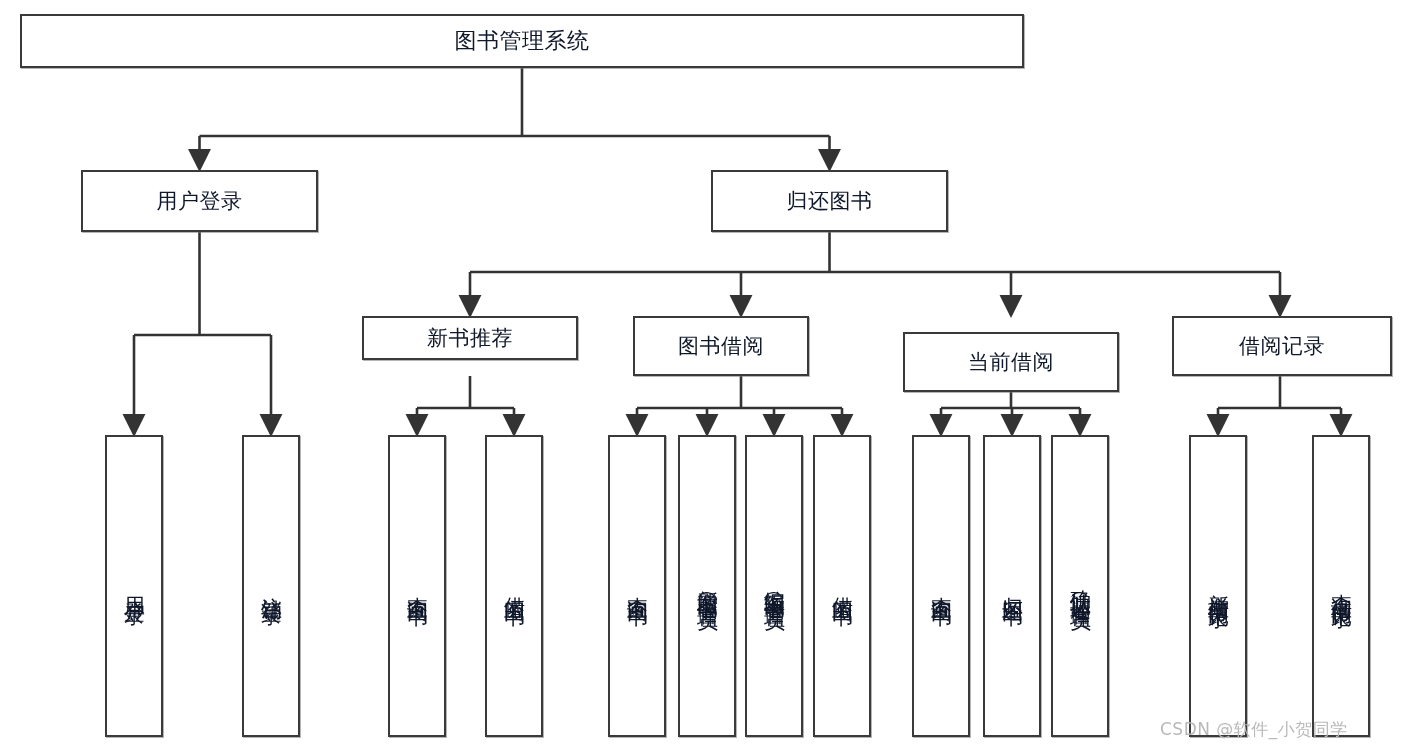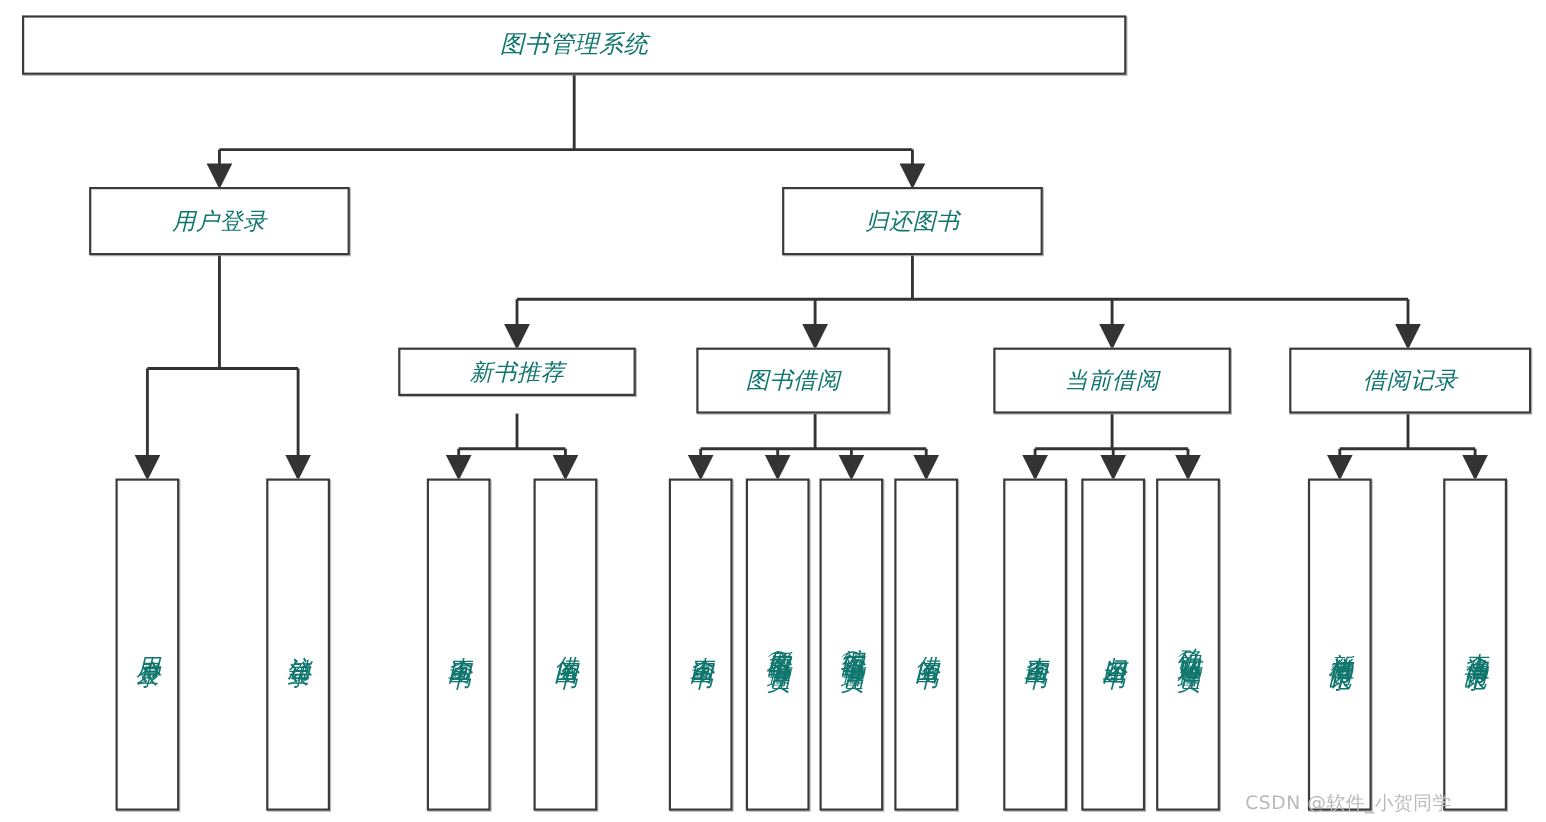--- a/index.html
+++ b/index.html
@@ -30,26 +30,25 @@
     position: absolute;
     box-sizing: border-box;
     background: #ffffff;
     border: 2px solid #3a3a3a;
     display: flex;
     align-items: center;
     justify-content: center;
     box-shadow: 1px 1px 0 0 rgba(120,120,120,0.55);
   }
   .node .label {
-    color: #0f766e;
+    color: #0f172a;
     letter-spacing: 0.5px;
     line-height: 1.18;
     text-align: left;
     white-space: nowrap;
-    font-style: italic;
   }
   .node.horizontal .label {
     font-size: 21px;
   }
   .node.vertical .label {
     writing-mode: vertical-rl;
     text-orientation: upright;
     font-size: 21px;
     letter-spacing: 3px;
     line-height: 1.0;
@@ -124,21 +123,21 @@
   <div class="node horizontal" style="left: 711px; top: 170px; width: 237px; height: 62px;">
     <span class="label">归还图书</span>
   </div>
 
   <div class="node horizontal" style="left: 362px; top: 316px; width: 216px; height: 44px;">
     <span class="label">新书推荐</span>
   </div>
   <div class="node horizontal" style="left: 633px; top: 316px; width: 176px; height: 60px;">
     <span class="label">图书借阅</span>
   </div>
-  <div class="node horizontal" style="left: 903px; top: 316px; width: 216px; height: 60px;">
+  <div class="node horizontal" style="left: 903px; top: 332px; width: 216px; height: 60px;">
     <span class="label">当前借阅</span>
   </div>
   <div class="node horizontal" style="left: 1172px; top: 316px; width: 220px; height: 60px;">
     <span class="label">借阅记录</span>
   </div>
 
   <div class="node vertical" style="left: 105px; top: 435px; width: 58px; height: 302px;">
     <span class="label">用户登录</span>
   </div>
   <div class="node vertical" style="left: 242px; top: 435px; width: 58px; height: 302px;">
@@ -175,15 +174,15 @@
     <span class="label">确认归还（管理员）</span>
   </div>
 
   <div class="node vertical" style="left: 1189px; top: 435px; width: 58px; height: 302px;">
     <span class="label">新增借阅记录</span>
   </div>
   <div class="node vertical" style="left: 1312px; top: 435px; width: 58px; height: 302px;">
     <span class="label">查询借阅记录</span>
   </div>
 
-  <div id="watermark" style="left: 1132px; top: 718px;">CSDN @软件_小贺同学</div>
+  <div id="watermark" style="left: 1160px; top: 718px;">CSDN @软件_小贺同学</div>
 
 </div>
 
 </body></html>

